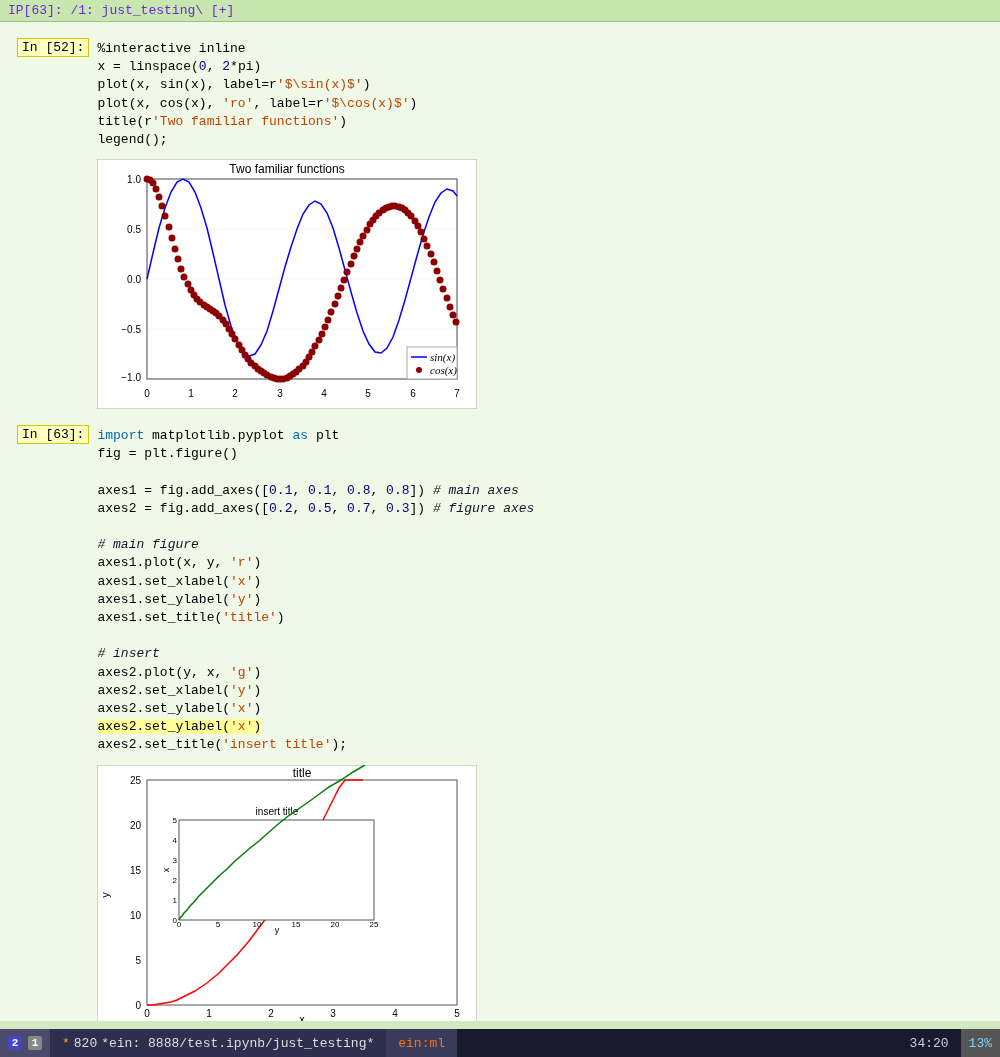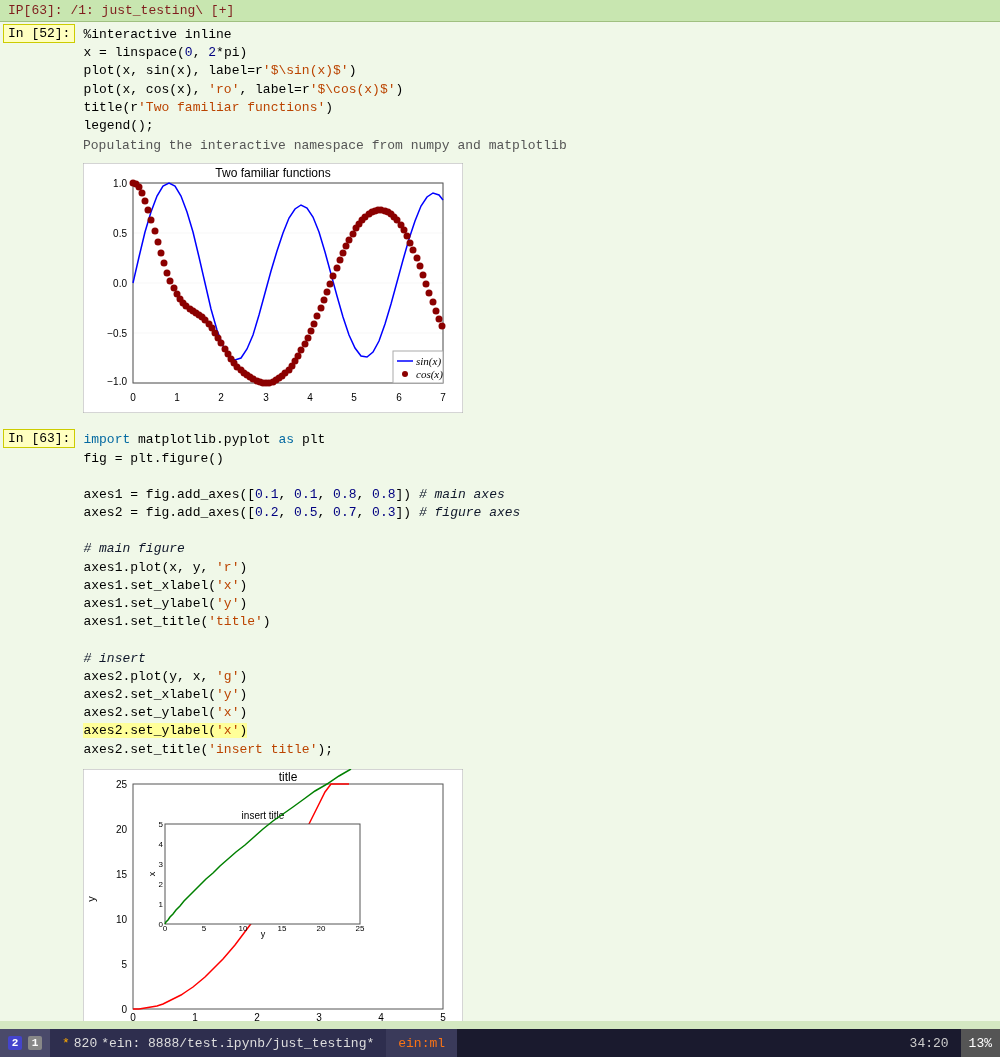--- a/index.html
+++ b/index.html
@@ -11,30 +11,30 @@
       font-size: 13px;
       overflow: hidden;
     }
 
     
     #title-bar {
       background: #c8e6b0;
       border-bottom: 1px solid #a0c080;
       padding: 3px 8px;
       font-size: 13px;
-      color: #7f1d1d;
+      color: #6d28d9;
     }
 
     
     #notebook {
       background: #f0f8e8;
       width: 100%;
       height: calc(100% - 30px - 28px);
       overflow-y: auto;
-      padding: 0;
+      padding: 14px;
     }
 
     
     .cell {
       border-left: 3px solid transparent;
       margin: 0;
       padding: 2px 0;
     }
 
     .cell-in {
@@ -151,21 +151,21 @@
       padding: 2px 12px;
       color: #ccc;
     }
 
     .status-pct {
       background: #555;
       padding: 2px 8px;
       height: 100%;
       display: flex;
       align-items: center;
-      color: #ffffff;
+      color: #7dd3fc;
       text-align: right;
     }
 
     
     svg { font-family: sans-serif; }
 
   </style>
 </head>
 <body>
 
@@ -179,23 +179,20 @@
     <div class="cell-in">
       <span class="cell-label">In [52]:</span>
       <div class="cell-content">
         <pre><span class="plain">%interactive inline
 x = linspace(</span><span class="num">0</span><span class="plain">, </span><span class="num">2</span><span class="plain">*pi)
 plot(x, sin(x), label=r</span><span class="str">'$\sin(x)$'</span><span class="plain">)
 plot(x, cos(x), </span><span class="str">'ro'</span><span class="plain">, label=r</span><span class="str">'$\cos(x)$'</span><span class="plain">)
 title(r</span><span class="str">'Two familiar functions'</span><span class="plain">)
 legend();</span></pre>
       </div>
-    </div>
-    <div class="output-text">
-      Populating the interactive namespace from numpy and matplotlib
     </div>
 
     
     <div class="plot-container">
       <svg width="380" height="250">
 
         <rect x="0" y="0" width="380" height="250" fill="white" stroke="#aaa" stroke-width="1"></rect>
 
         <rect x="50" y="20" width="310" height="200" fill="white" stroke="#ccc" stroke-width="0.5"></rect>
 

